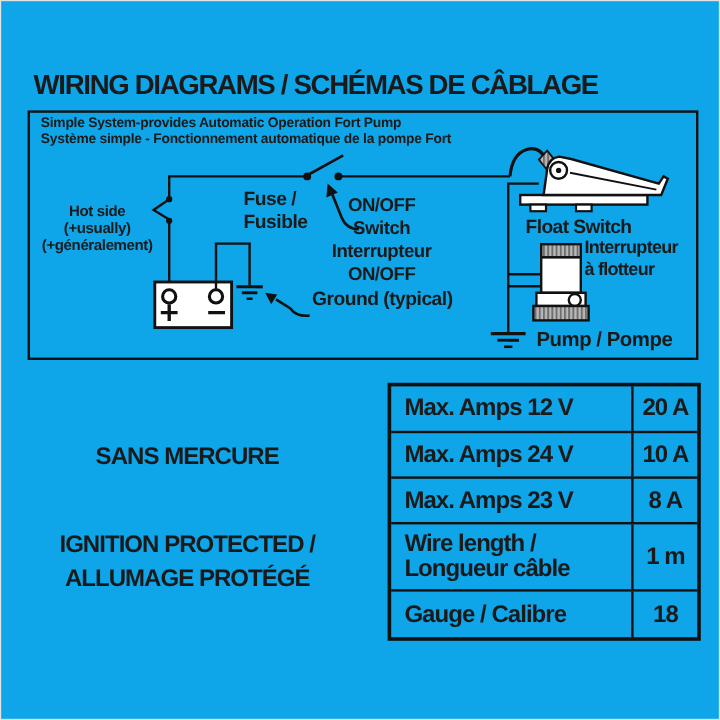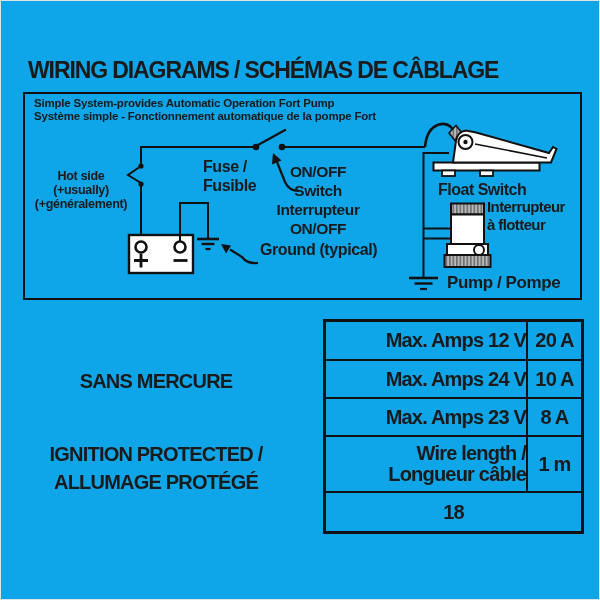--- a/index.html
+++ b/index.html
@@ -26,21 +26,21 @@
   .pump-label{left:446px;top:272px;font-size:17px;letter-spacing:-0.4px;white-space:nowrap;}
   .badge{position:absolute;left:30px;width:250px;text-align:center;font-weight:bold;
          font-size:20px;line-height:28px;letter-spacing:-0.8px;}
   .badge-mercury{top:366px;}
   .badge-ignition{top:439px;}
   .spec-table{
     position:absolute;left:322px;top:318px;width:261px;height:215px;
     border:3px solid #111;box-sizing:border-box;display:grid;
     grid-template-rows:39px 38px 38px 56px 1fr;
   }
-  .spec-row{display:flex;border-bottom:2.5px solid #111;box-sizing:border-box;text-align:right;}
+  .spec-row{display:flex;border-bottom:2.5px solid #111;box-sizing:border-box;}
   .spec-row:last-child{border-bottom:none;}
   .spec-label{
     width:202px;border-right:2.5px solid #111;box-sizing:border-box;
     display:flex;flex-direction:column;justify-content:center;
     padding-left:11px;font-weight:bold;font-size:20px;line-height:21px;letter-spacing:-0.8px;
     white-space:nowrap;
   }
   .spec-value{
     flex:1;display:flex;align-items:center;justify-content:center;
     font-weight:bold;font-size:20px;letter-spacing:-0.8px;white-space:nowrap;
@@ -204,17 +204,20 @@
       <div class="spec-value">8 A</div>
     </div>
     <div class="spec-row">
       <div class="spec-label">
         <div>Wire length /</div>
         <div>Longueur câble</div>
       </div>
       <div class="spec-value">1 m</div>
     </div>
     <div class="spec-row">
+      <div class="spec-label">
+        <div>Gauge / Calibre</div>
+      </div>
       <div class="spec-value">18</div>
     </div>
   </div>
 
 </div>
 
 </body></html>

